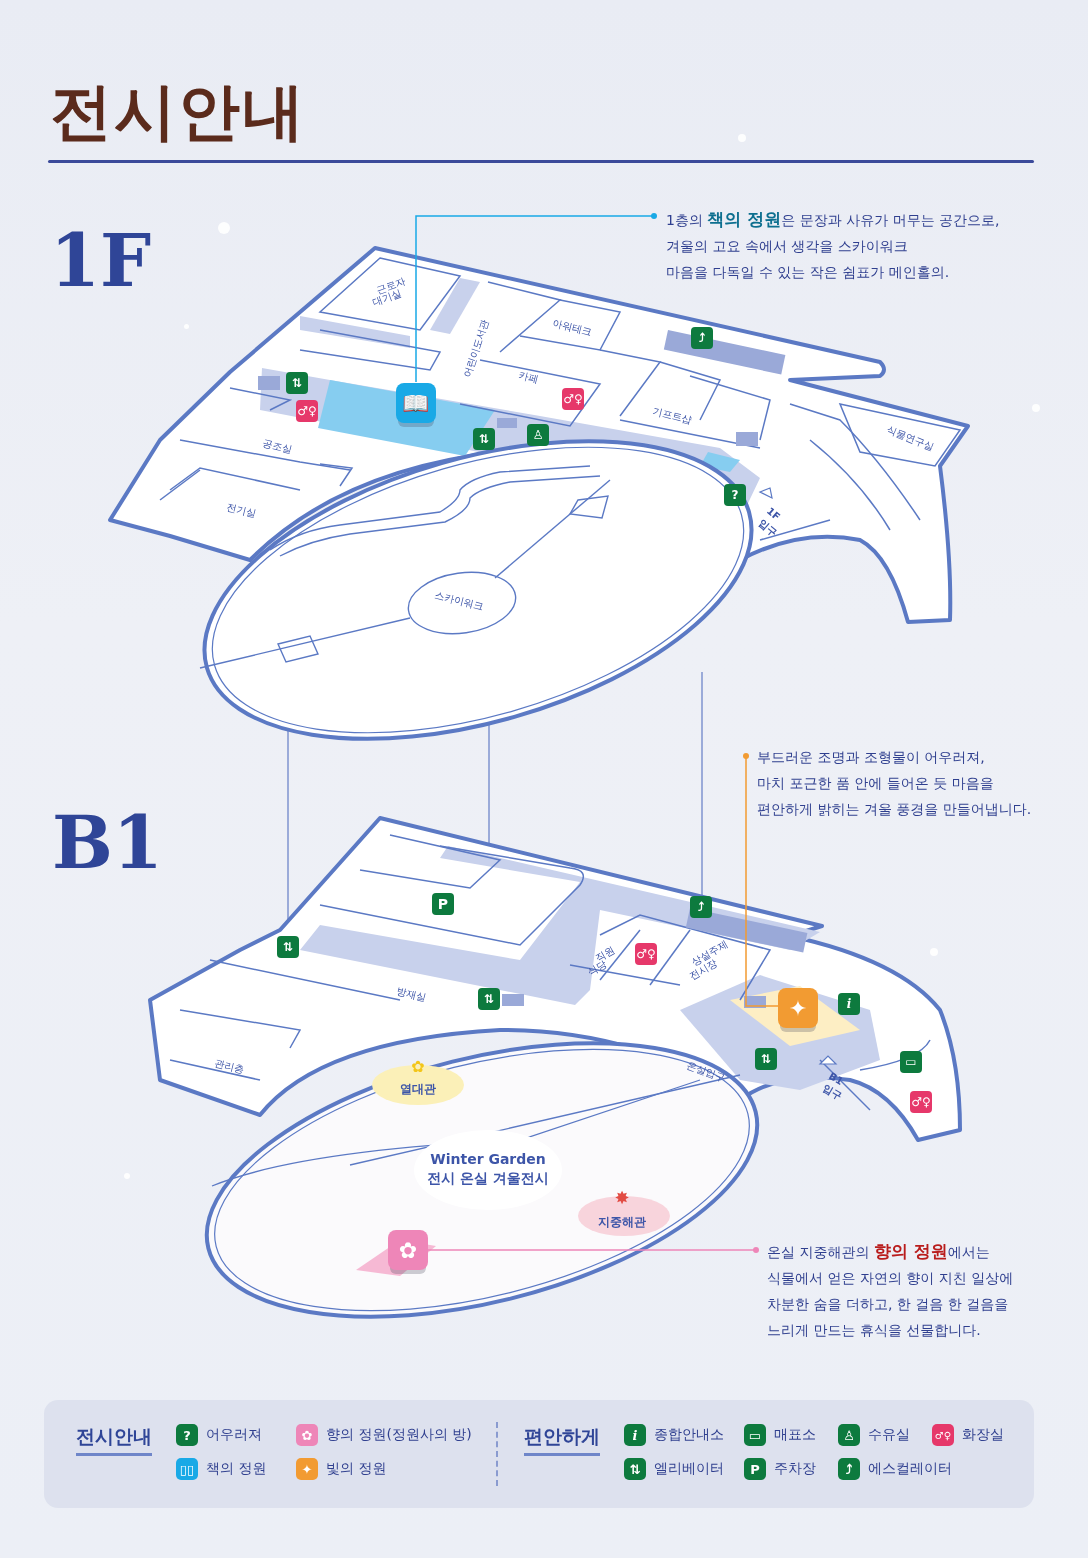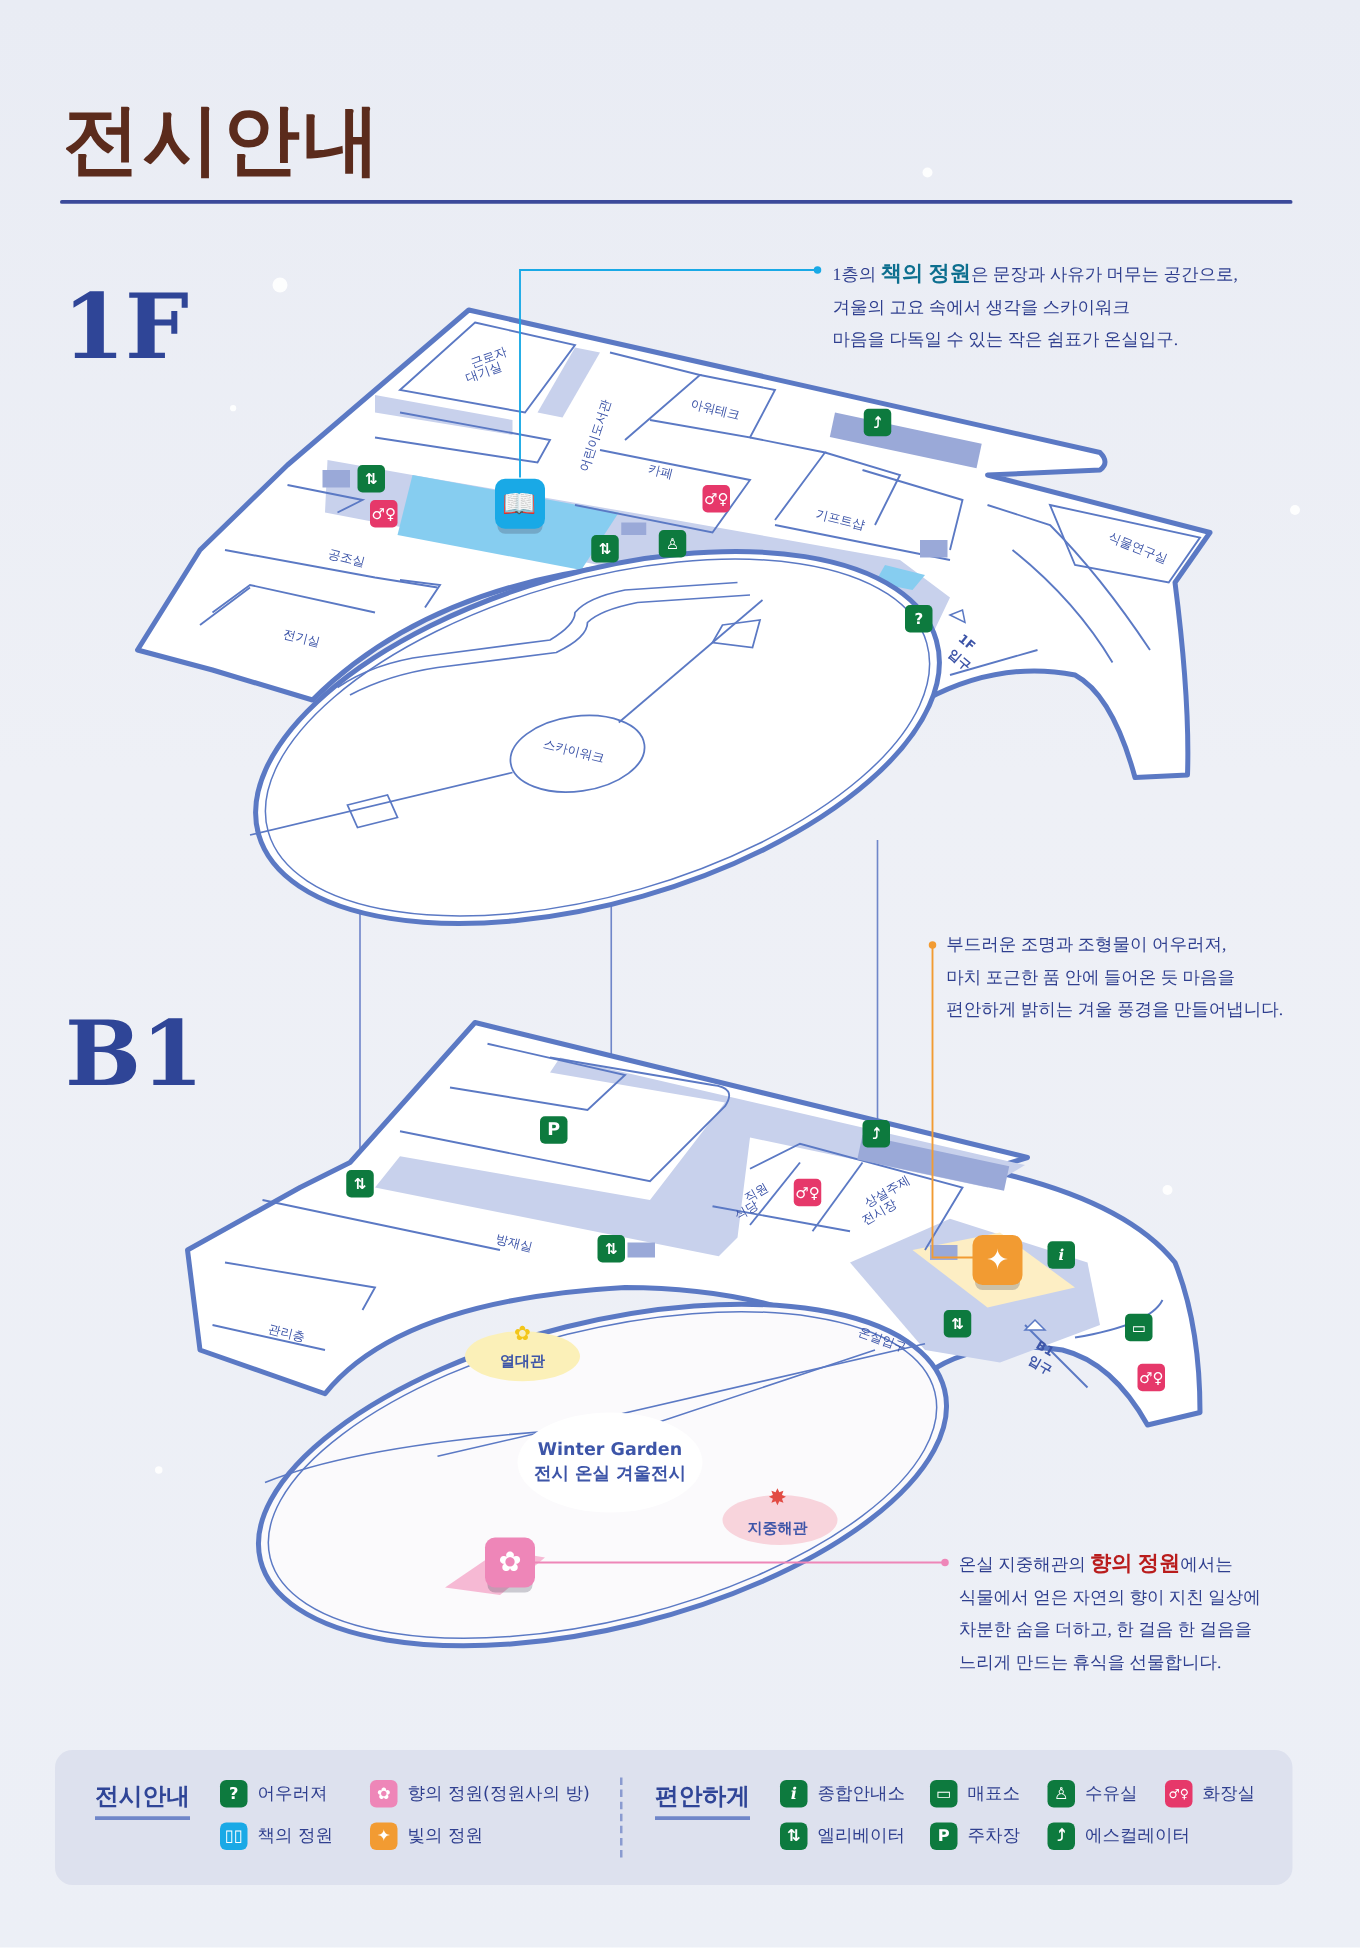--- a/index.html
+++ b/index.html
@@ -19,21 +19,21 @@
     background:#3b4a9a; border-radius:2px;
   }
   .floor-label {
     position:absolute; font-family:"DejaVu Serif","Liberation Serif",serif;
     font-size:72px; font-weight:bold; color:#2f4597;
   }
   .desc {
     position:absolute; font-size:14px; line-height:26px; color:#2f3f8f;
   }
   .desc .hl { font-weight:bold; font-size:17px; }
-  .desc p { margin:0;font-family:Liberation Serif, serif; }
+  .desc p { margin:0; }
   svg.map { position:absolute; left:0; top:0; }
   .maplabel { font-family:"DejaVu Sans","Liberation Sans",sans-serif; fill:#3d55a8; font-size:10px; }
   .legend {
     position:absolute; left:44px; top:1400px; width:990px; height:108px;
     background:#dde1ee; border-radius:14px;
   }
   .legend-head {
     position:absolute; font-size:19px; font-weight:bold; color:#2f4597;
     border-bottom:3px solid #6f86c9; padding-bottom:3px;
   }
@@ -224,21 +224,21 @@
 <div class="mi big" style="left:778px;top:988px;background:#f29b32;">✦</div>
 <div class="mi g" style="left:838px;top:993px;font-style:italic;font-family:'DejaVu Serif',serif;">i</div>
 <div class="mi g" style="left:755px;top:1048px;">⇅</div>
 <div class="mi g" style="left:900px;top:1051px;">▭</div>
 <div class="mi r" style="left:910px;top:1091px;">♂♀</div>
 <div class="mi big" style="left:388px;top:1230px;background:#ee86b8;">✿</div>
 
 <div class="desc" style="left:666px;top:206px;">
   <p><span>1층의 </span><span class="hl" style="color:#0d6f8f;">책의 정원</span><span>은 문장과 사유가 머무는 공간으로,</span></p>
   <p>겨울의 고요 속에서 생각을 스카이워크</p>
-  <p>마음을 다독일 수 있는 작은 쉼표가 온실입구.</p>
+  <p>마음을 다독일 수 있는 작은 쉼표가 메인홀의.</p>
 </div>
 
 <div class="desc" style="left:757px;top:744px;">
   <p>부드러운 조명과 조형물이 어우러져,</p>
   <p>마치 포근한 품 안에 들어온 듯 마음을</p>
   <p>편안하게 밝히는 겨울 풍경을 만들어냅니다.</p>
 </div>
 
 <div class="desc" style="left:767px;top:1238px;">
   <p><span>온실 지중해관의 </span><span class="hl" style="color:#b91c1c;">향의 정원</span><span>에서는</span></p>

